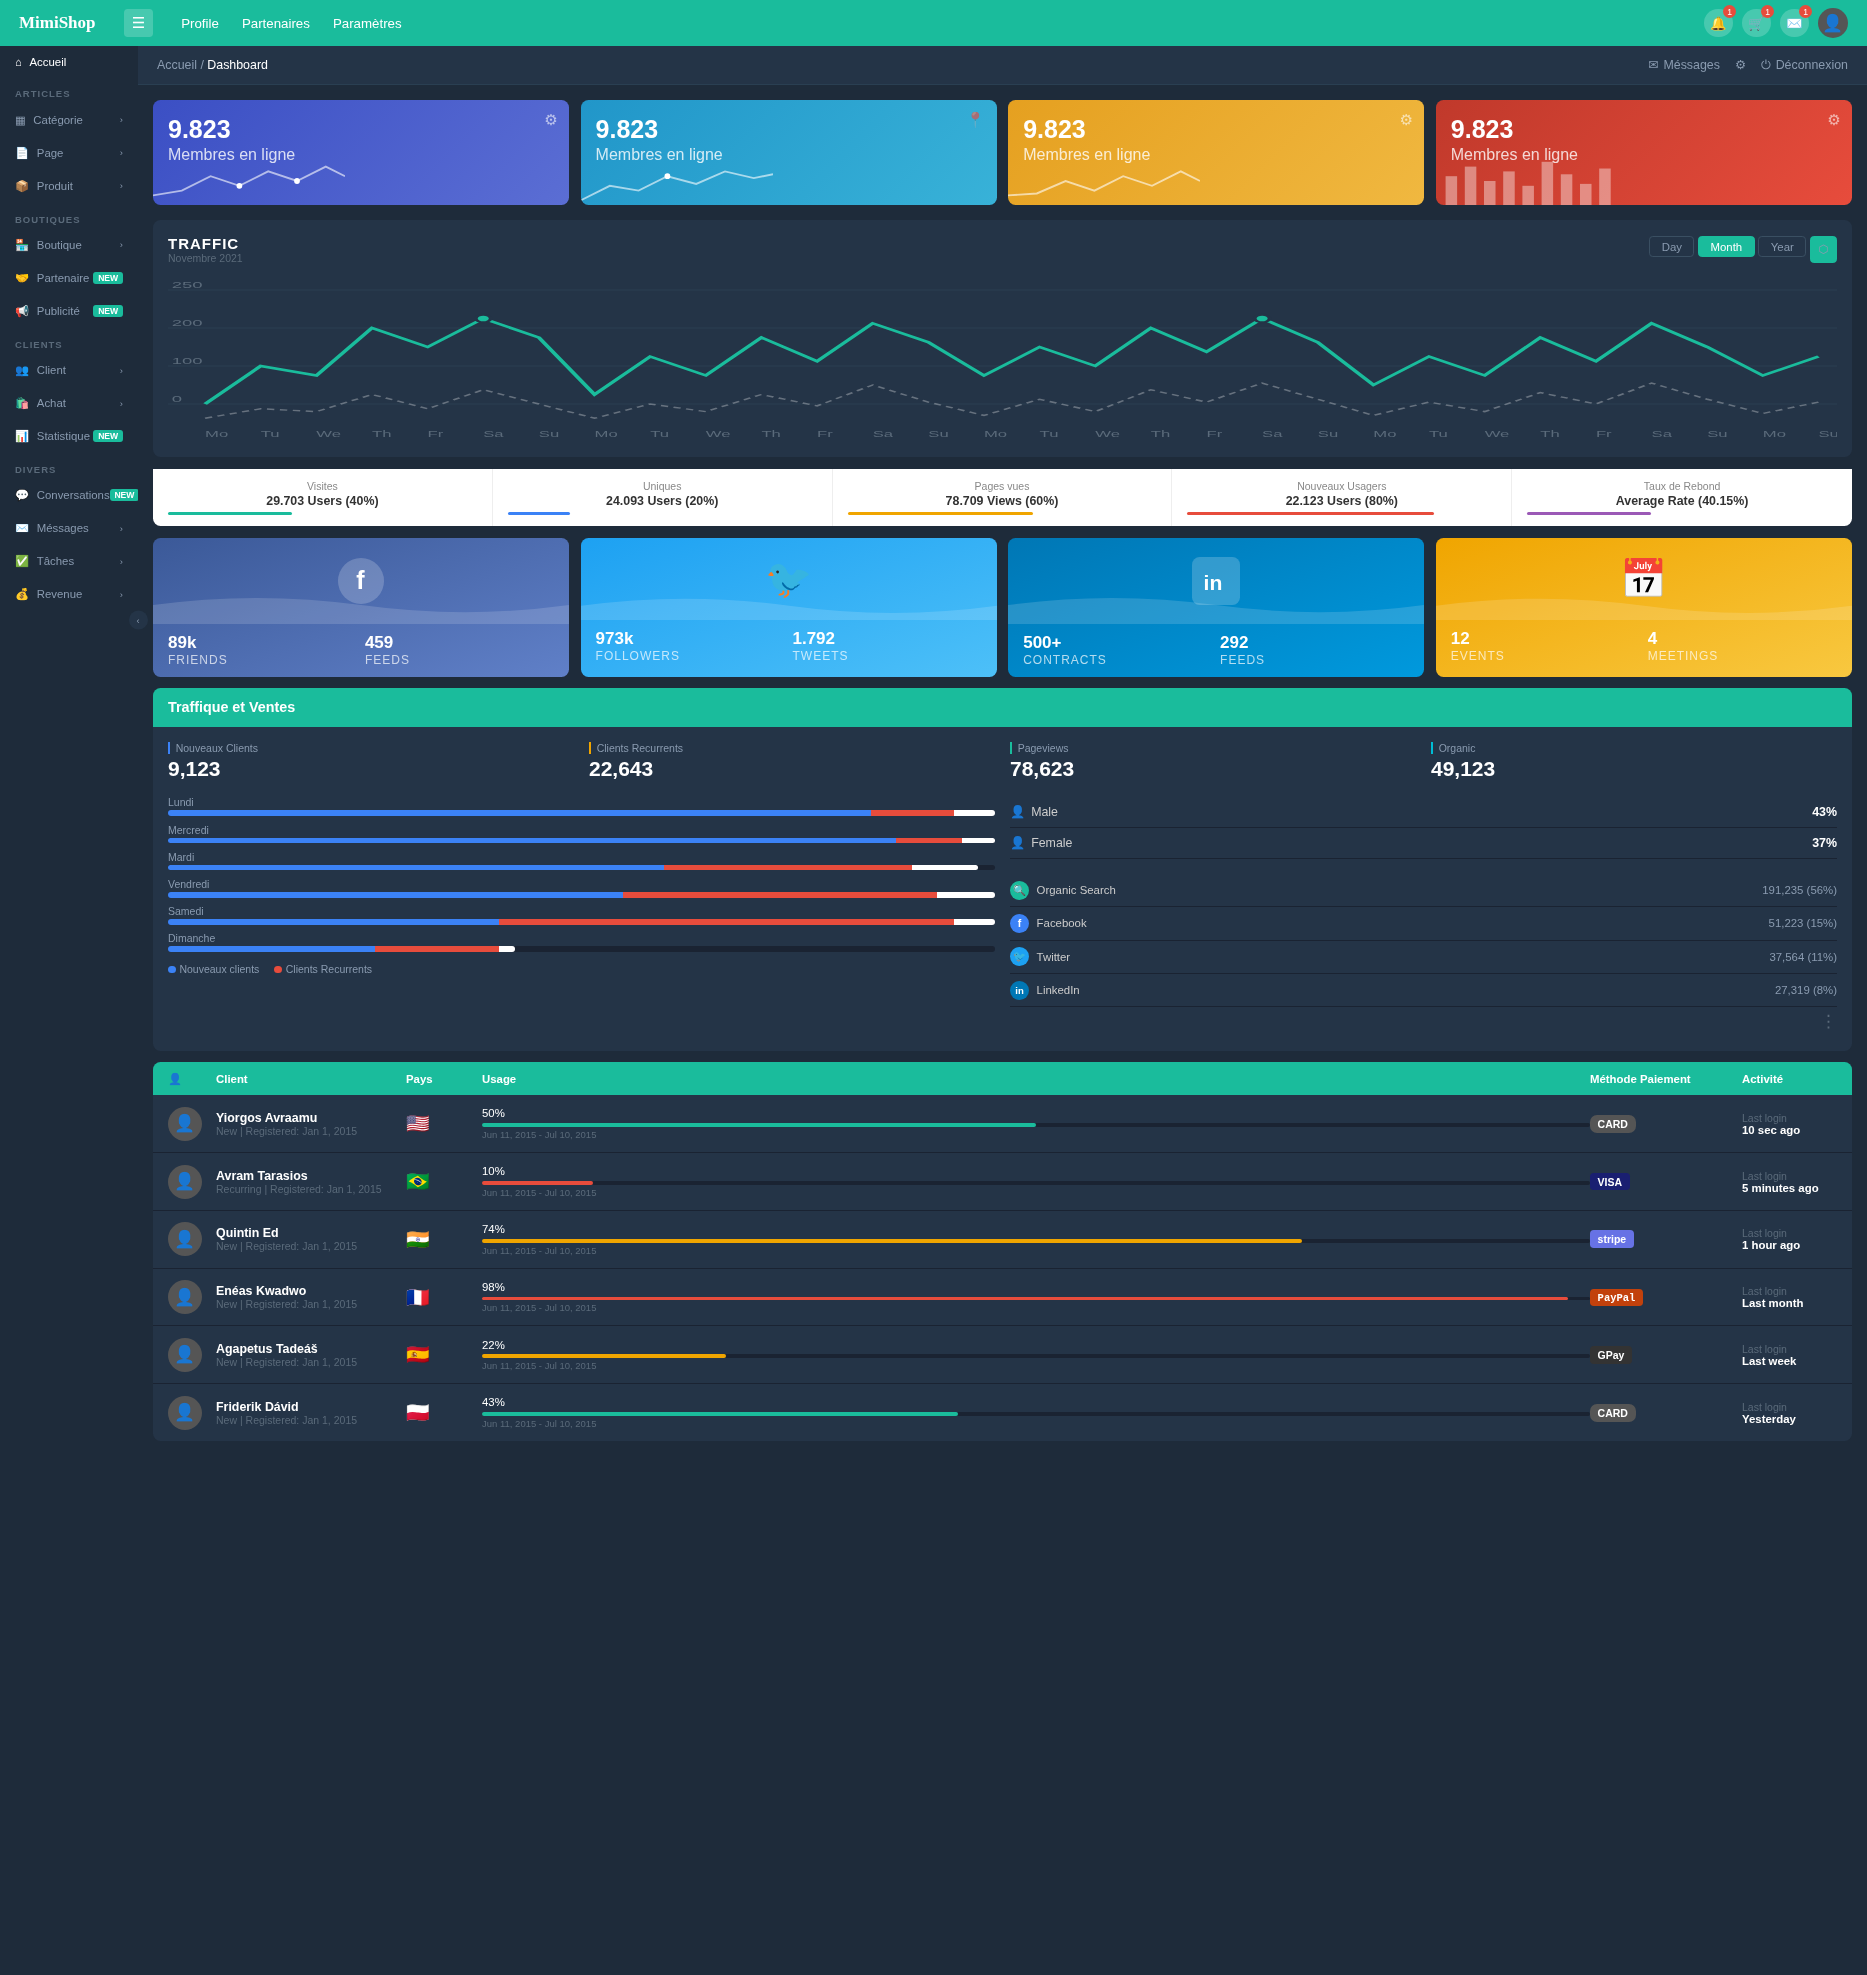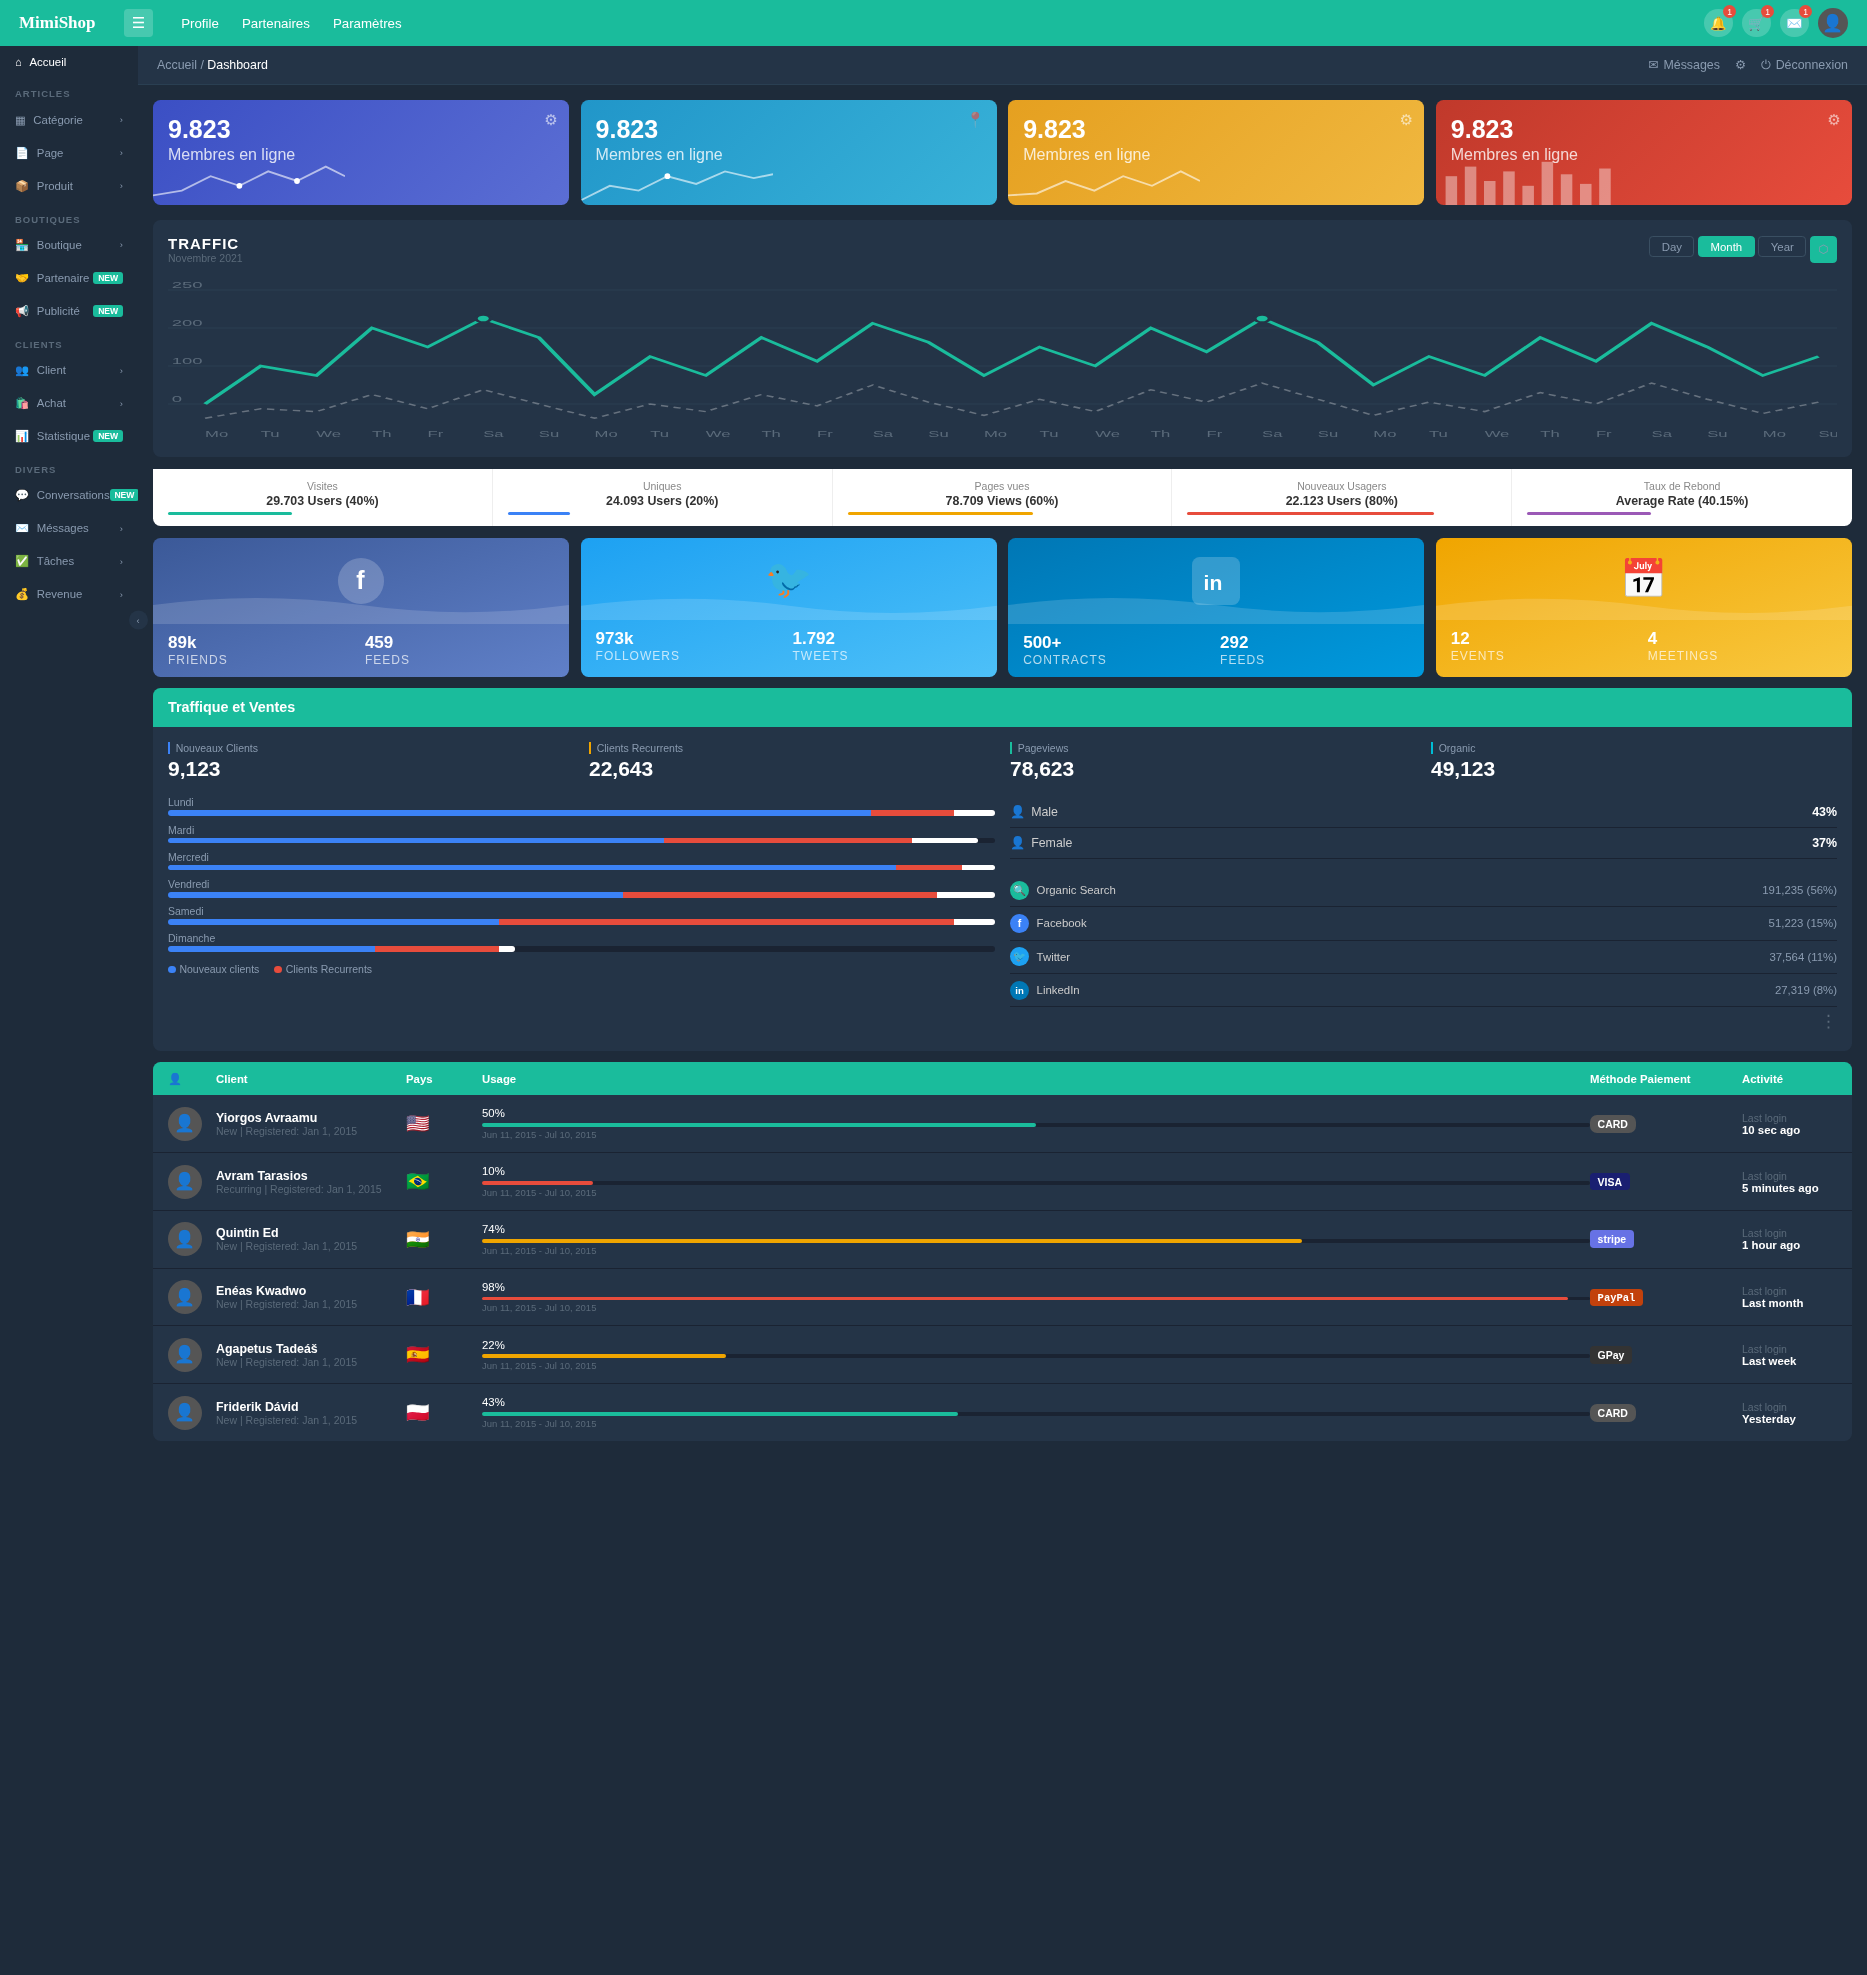--- a/index.html
+++ b/index.html
@@ -552,37 +552,37 @@
               <div class="bar-track">
                 <div class="bar-fill multi">
                   <div class="bar-fill-blue" style="width:85%;"></div>
                   <div class="bar-fill-red" style="width:10%;"></div>
                   <div class="bar-fill-white" style="width:5%;"></div>
                 </div>
               </div>
             </div>
 
             <div class="bar-row">
+              <div class="bar-label">Mercredi</div>
+              <div class="bar-track">
+                <div class="bar-fill multi">
+                  <div class="bar-fill-blue" style="width:88%;"></div>
+                  <div class="bar-fill-red" style="width:8%;"></div>
+                  <div class="bar-fill-white" style="width:4%;"></div>
+                </div>
+              </div>
+            </div>
+
+            <div class="bar-row">
               <div class="bar-label">Mardi</div>
               <div class="bar-track">
                 <div class="bar-fill multi">
                   <div class="bar-fill-blue" style="width:60%;"></div>
                   <div class="bar-fill-red" style="width:30%;"></div>
                   <div class="bar-fill-white" style="width:8%;"></div>
-                </div>
-              </div>
-            </div>
-
-            <div class="bar-row">
-              <div class="bar-label">Mercredi</div>
-              <div class="bar-track">
-                <div class="bar-fill multi">
-                  <div class="bar-fill-blue" style="width:88%;"></div>
-                  <div class="bar-fill-red" style="width:8%;"></div>
-                  <div class="bar-fill-white" style="width:4%;"></div>
                 </div>
               </div>
             </div>
 
 
             <div class="bar-row">
               <div class="bar-label">Vendredi</div>
               <div class="bar-track">
                 <div class="bar-fill multi">
                   <div class="bar-fill-blue" style="width:55%;"></div>

